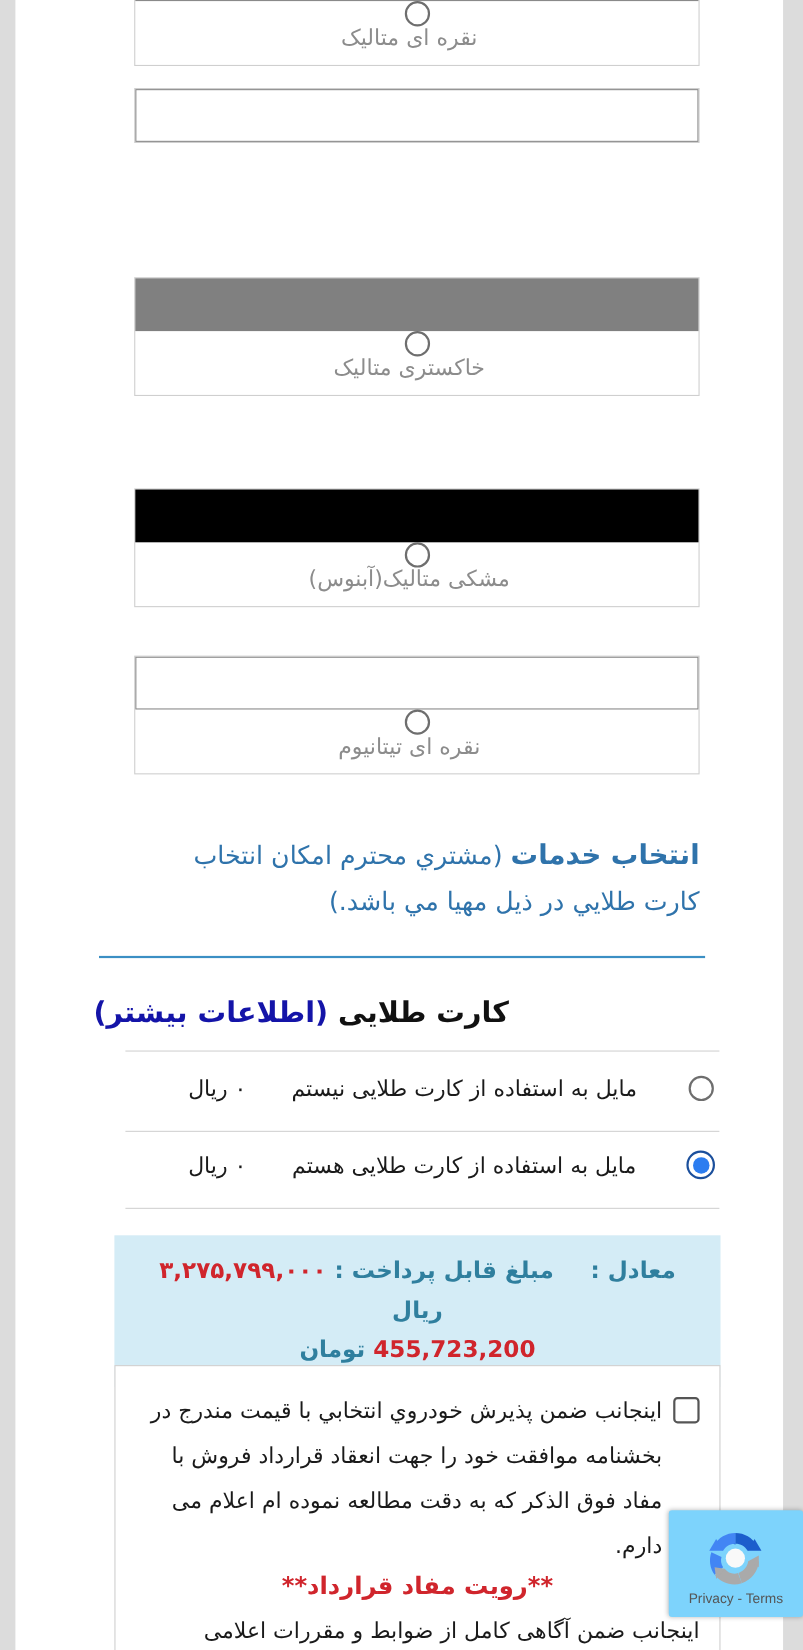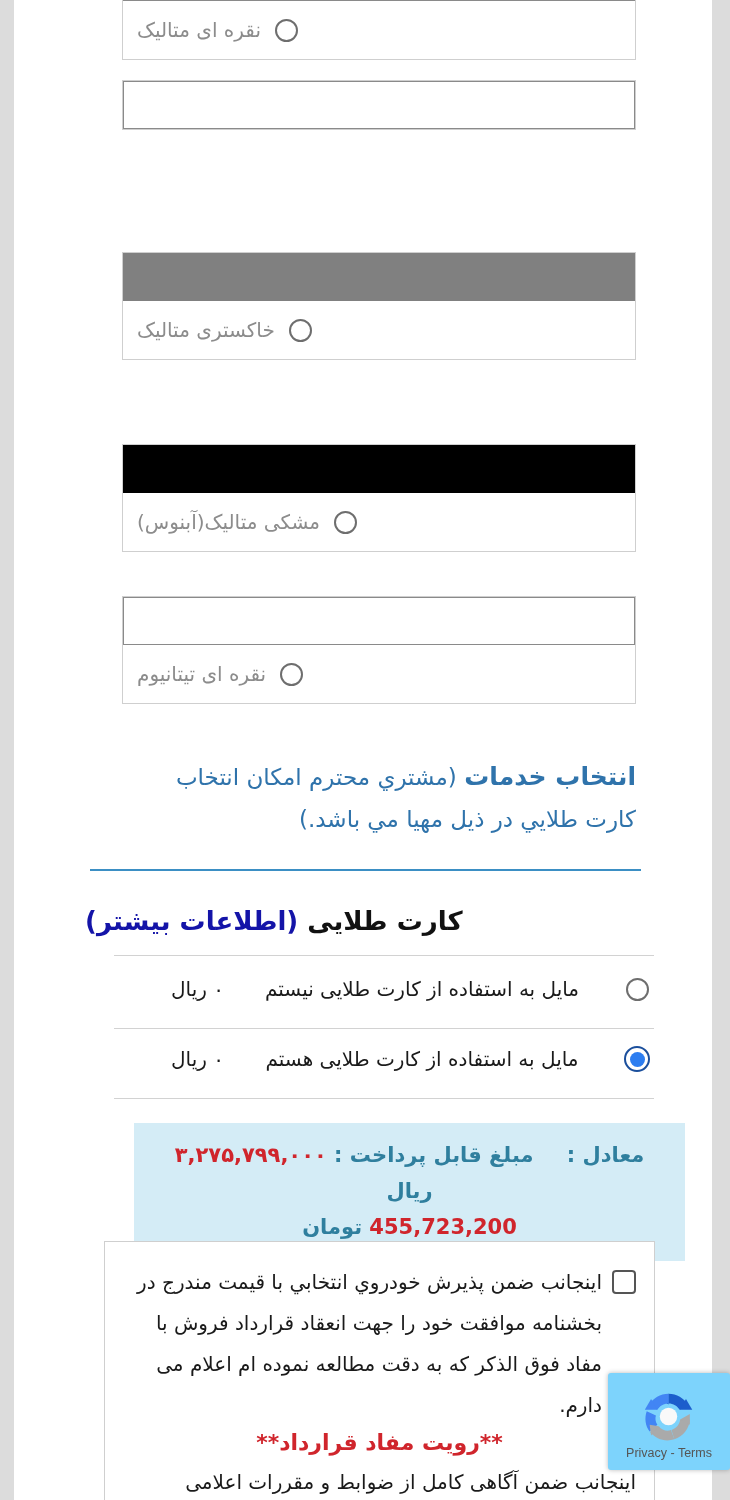--- a/index.html
+++ b/index.html
@@ -48,23 +48,23 @@
     height: 48px;
     box-sizing: border-box;
     display: block;
   }
   .swatch.bordered {
     border: 1px solid #8a8a8a;
   }
   .color-row {
     height: 58px;
     display: flex;
-    flex-direction: row;
+    flex-direction: column;
     align-items: center;
-    justify-content: flex-end;
+    justify-content: flex-start;
     padding: 0 14px 0 14px;
     box-sizing: border-box;
   }
   .color-label {
     font-size: 20px;
     color: #8c8c8c;
     margin-right: 14px;
     white-space: nowrap;
     line-height: 1;
   }
@@ -383,21 +383,21 @@
     <div class="gold-row" style="top:1030px;">
       <span class="gr-radio">
         <span class="radio-checked"></span>
       </span>
       <span class="gr-label">مایل به استفاده از کارت طلایی هستم</span>
       <span class="gr-price">۰ ریال</span>
     </div>
 
     <div class="gold-divider" style="top:1098px;"></div>
 
-    <div id="amount-box" style="top:1123px;margin-left:30px;">
+    <div id="amount-box" style="top:1123px;">
       <div class="amt-line">
         <span>معادل : </span><span class="amt-gap"></span><span>مبلغ قابل پرداخت : </span><span class="amt-num">۳,۲۷۵,۷۹۹,۰۰۰</span><span> ریال</span>
       </div>
       <div class="amt-line">
         <span class="amt-num">455,723,200</span><span> تومان</span>
       </div>
     </div>
 
     <div id="contract-box" style="top:1241px; height:280px;">
       <div id="contract-body">

